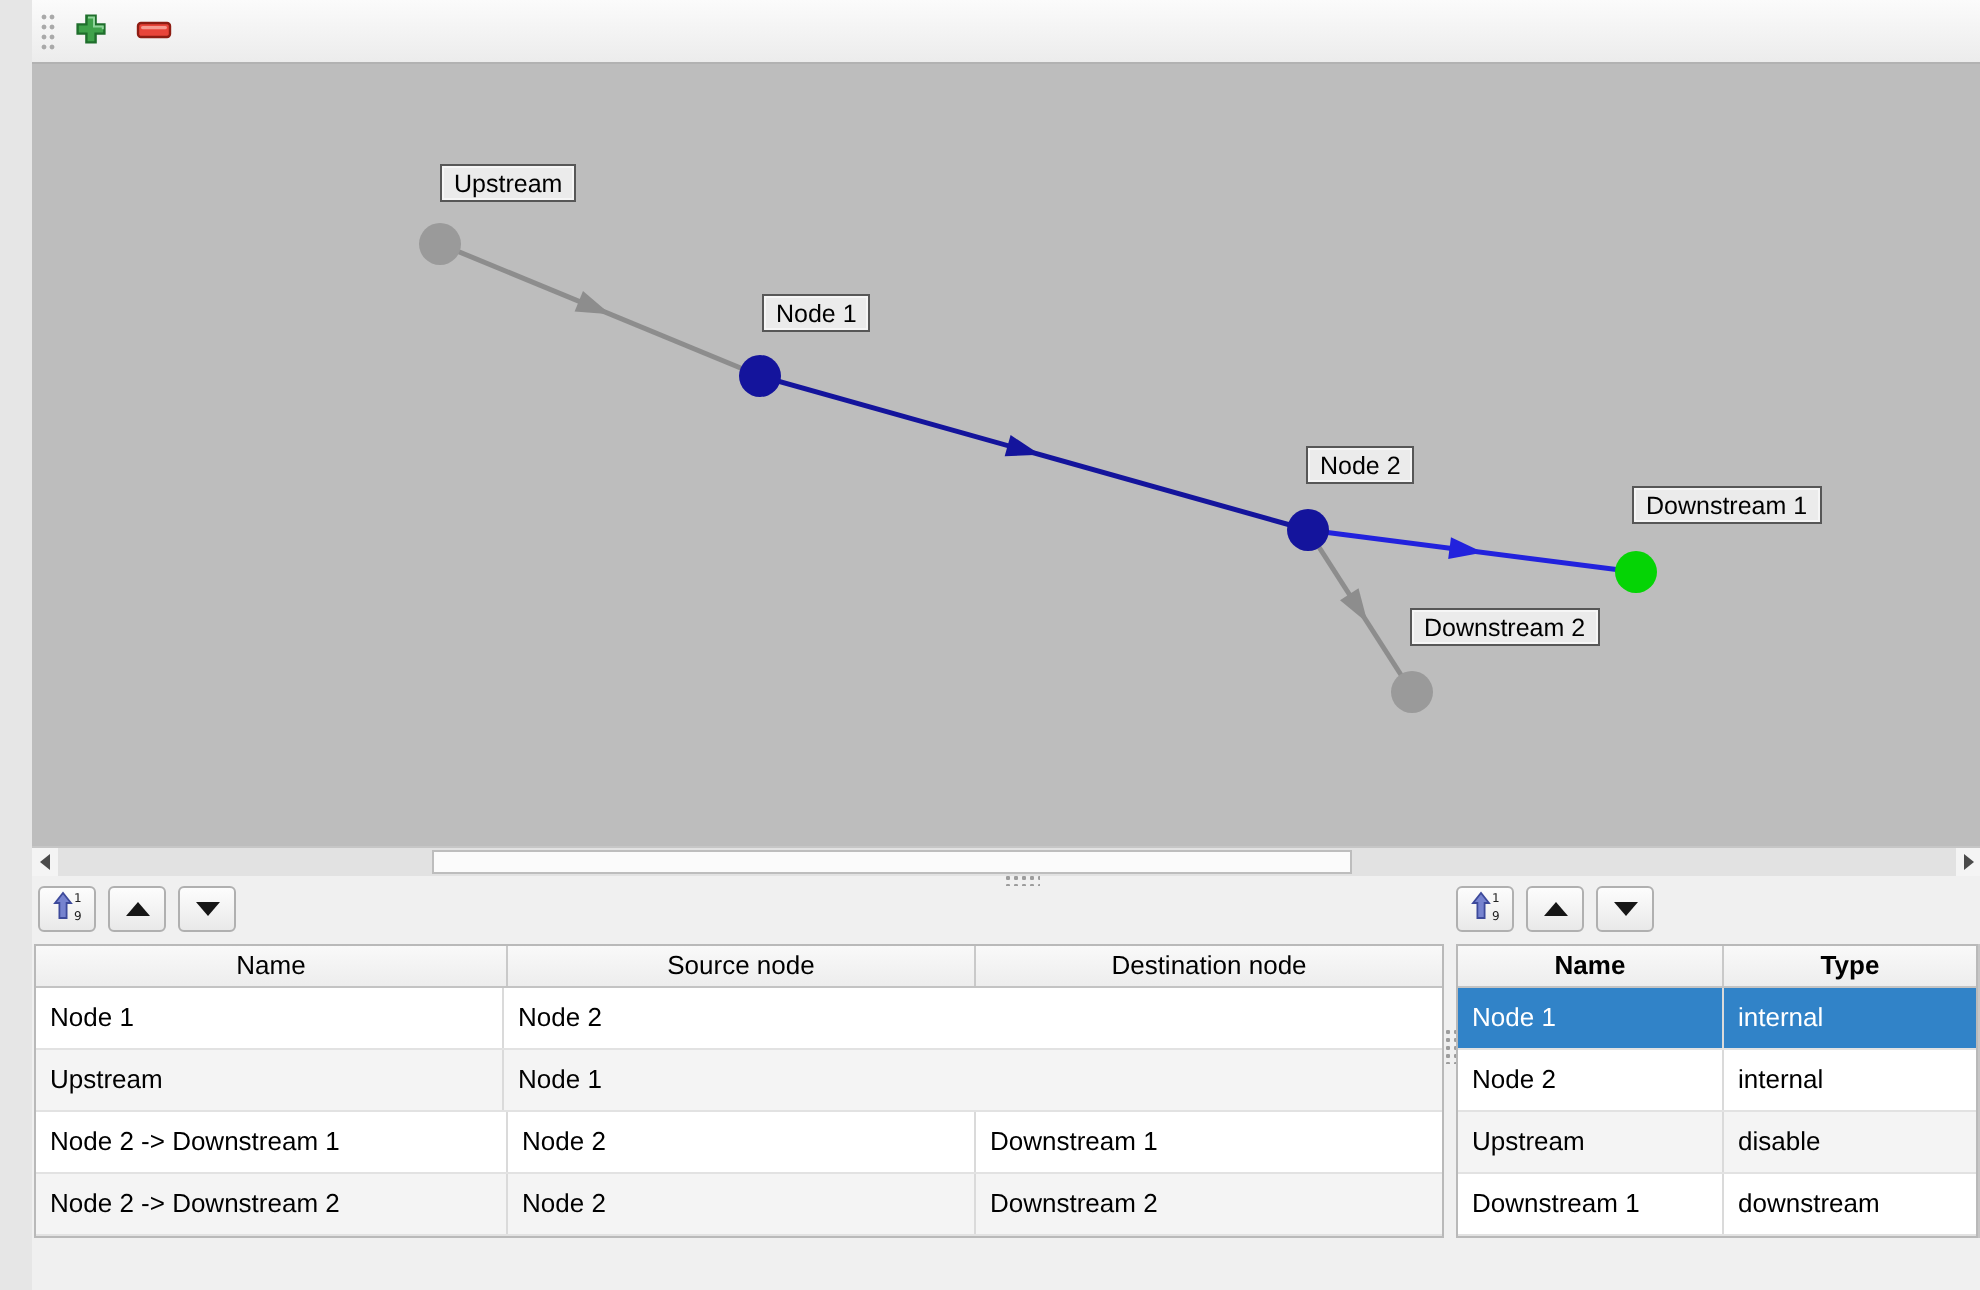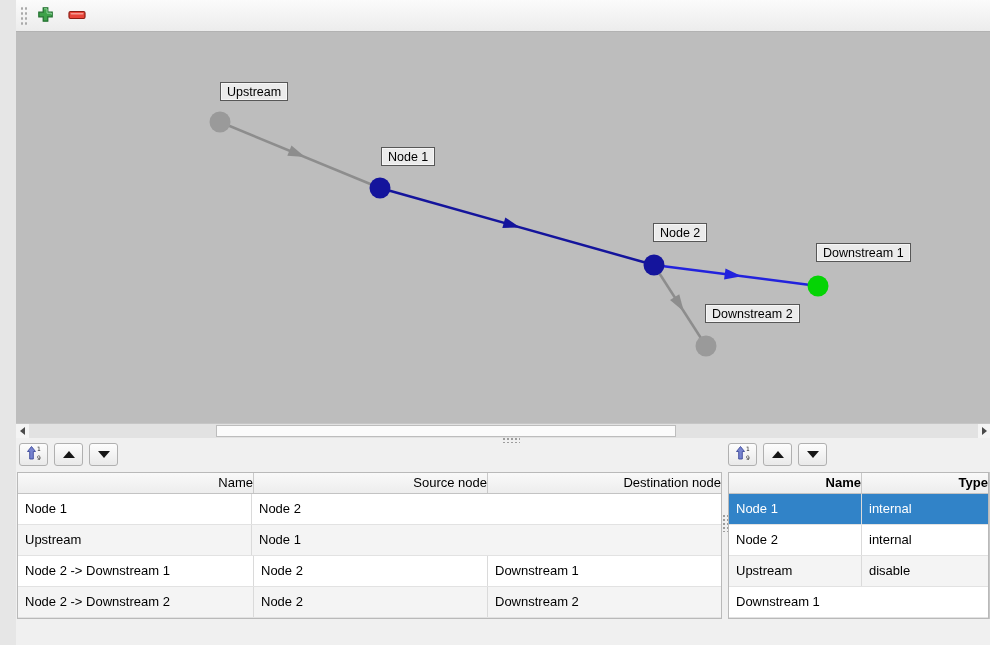--- a/index.html
+++ b/index.html
@@ -59,21 +59,21 @@
   .tri-up{width:0;height:0;border-left:6px solid transparent;border-right:6px solid transparent;border-bottom:7px solid #161616;}
   .tri-down{width:0;height:0;border-left:6px solid transparent;border-right:6px solid transparent;border-top:7px solid #161616;}
 
   
   .gtable{position:absolute;top:472px;background:#fff;border:1px solid #b9b9b9;
           box-sizing:border-box;display:flex;flex-direction:column;overflow:hidden;}
   #edge-table{left:1px;width:705px;height:147px;}
   #node-table{left:712px;width:261px;height:147px;}
   .t-head{display:flex;height:20px;flex:0 0 20px;background:linear-gradient(#f9f9f9,#ededed);
           border-bottom:1px solid #c3c3c3;}
-  .t-hcell{box-sizing:border-box;border-right:1px solid #c9c9c9;text-align:right;
+  .t-hcell{box-sizing:border-box;border-right:1px solid #c9c9c9;text-align:center;
            line-height:19px;font-size:13px;overflow:hidden;}
   .t-hcell:last-child{border-right:none;}
   #node-table .t-hcell{font-weight:bold;}
   .t-row{display:flex;height:30px;flex:0 0 30px;border-bottom:1px solid #e2e2e2;background:#fff;}
   .t-row.alt{background:#f4f4f4;}
   .t-cell{box-sizing:border-box;border-right:1px solid #dadada;line-height:29px;
           padding-left:7px;font-size:13px;white-space:nowrap;overflow:hidden;}
   .t-cell:last-child{border-right:none;}
   .t-row.sel{color:#fff;}
   .t-filler{flex:1 1 auto;background:#fff;}
@@ -233,20 +233,21 @@
       <div class="t-row">
         <div class="t-cell" style="width: 133px;">Node 2</div>
         <div class="t-cell" style="width: 126px;">internal</div>
       </div>
       <div class="t-row alt">
         <div class="t-cell" style="width: 133px;">Upstream</div>
         <div class="t-cell" style="width: 126px;">disable</div>
       </div>
       <div class="t-row">
         <div class="t-cell" style="width: 133px;">Downstream 1</div>
+        <div class="t-cell" style="width: 126px;">downstream</div>
       </div>
       <div class="t-filler"></div>
     </div>
 
   <div id="nt-scroll">
     <div class="sb-btn v" style="top:0;width:13px;">
         <span class="arr arr-up"></span>
       </div>
     <div class="sb-thumb" style="left:1px;width:11px;top:15px;height:60px;"></div>
     <div class="sb-btn v" style="bottom:0;width:13px;">

